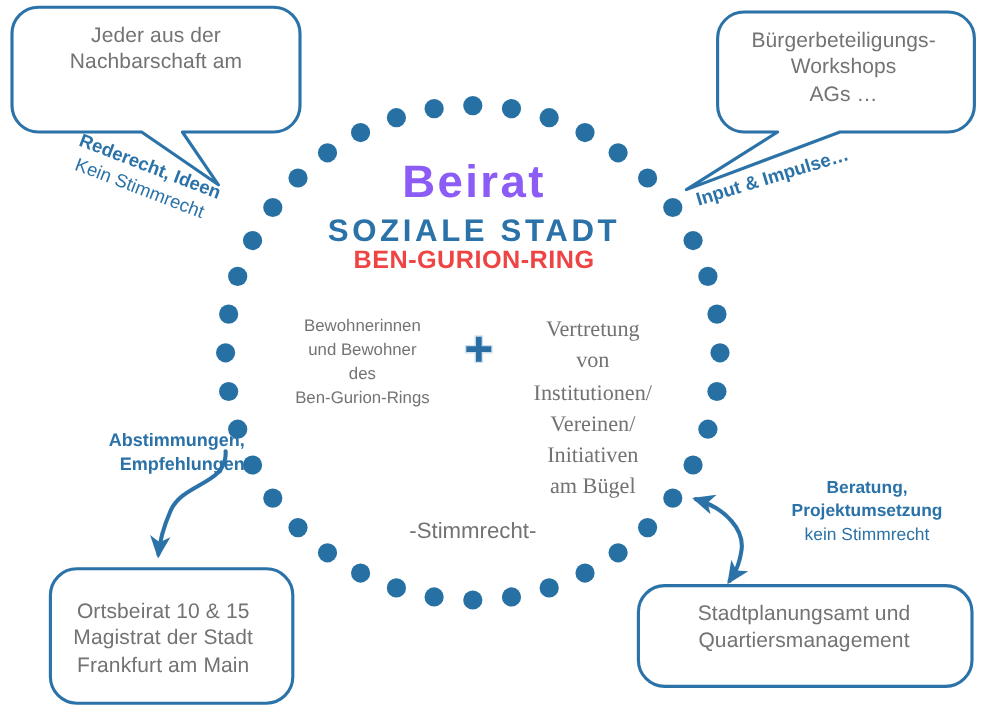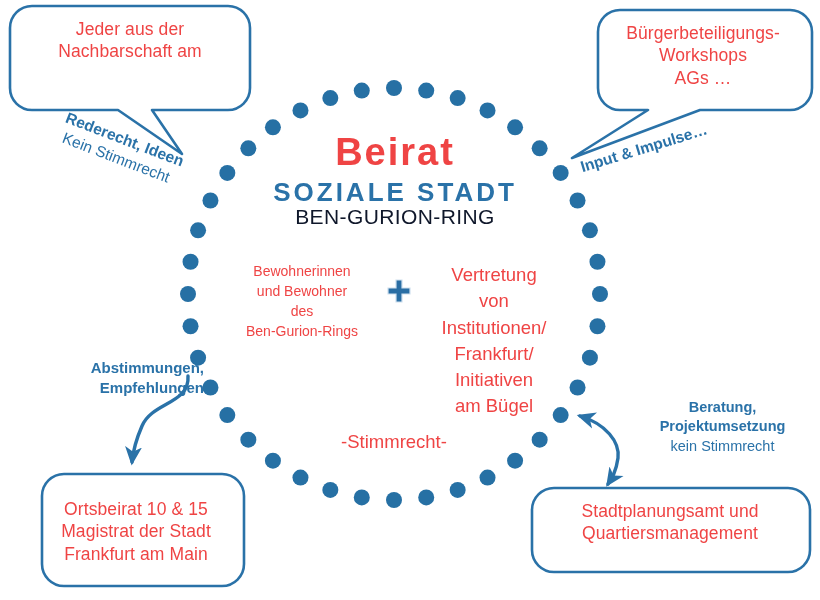--- a/index.html
+++ b/index.html
@@ -18,62 +18,62 @@
     background: #ffffff;
   }
   svg#canvas {
     position: absolute;
     left: 0; top: 0;
     width: 820px;
     height: 600px;
   }
   .bubble-text, .center-text, .edge-label {
     position: absolute;
-    color: #ef4444;
+    color: #737373;
     text-align: center;
     line-height: 1.28;
   }
   
   .bubble-text {
     font-size: 17.5px;
     font-weight: 400;
     letter-spacing: 0.1px;
   }
   #bubble-tl-text { left: 26px;  top: 18px;  width: 208px; }
   #bubble-tr-text { left: 604px; top: 22px;  width: 198px; }
   #bubble-bl-text { left: 36px;  top: 498px; width: 200px; }
   #bubble-br-text { left: 534px; top: 500px; width: 272px; }
 
   
   #title-main {
     left: 270px; top: 128px; width: 250px;
     font-size: 38px; font-weight: 700;
     letter-spacing: 2.0px;
-    color: #ef4444;
+    color: #8b5cf6;
   }
   #title-sub1 {
     left: 270px; top: 176px; width: 250px;
     font-size: 26px; font-weight: 700;
     letter-spacing: 3.0px;
     color: #2a72a8;
   }
   #title-sub2 {
     left: 260px; top: 204px; width: 270px;
-    font-size: 21px; font-weight: 400;
+    font-size: 21px; font-weight: 700;
     letter-spacing: 0.4px;
-    color: #0f172a;
+    color: #ef4444;
   }
   
   #col-left {
     left: 216px; top: 262px; width: 172px;
     font-size: 14px; line-height: 1.42;
   }
   #col-right {
     left: 418px; top: 262px; width: 152px;
-    font-size: 18.5px; line-height: 1.42;
+    font-size: 18.5px; line-height: 1.42; font-family: Liberation Serif, serif;
   }
   #stimmrecht {
     left: 304px; top: 430px; width: 180px;
     font-size: 18.5px;
   }
   
   .edge-label { color: #2a72a8; }
   #lbl-rederecht {
     left: 70px; top: 108px; width: 190px;
     transform: rotate(21deg);
@@ -252,21 +252,21 @@
   <div class="plus-sign">
     <svg viewBox="0 0 26 26" width="26" height="26">
       <path d="M 10 2 L 16 2 L 16 10 L 24 10 L 24 16 L 16 16 L 16 24 L 10 24 L 10 16 L 2 16 L 2 10 L 10 10 Z" fill="#2a6ea4" stroke="#cfe0ee" stroke-width="1.2"></path>
     </svg>
   </div>
 
   <div class="center-text" id="col-right">
     <div>Vertretung</div>
     <div>von</div>
     <div>Institutionen/</div>
-    <div>Frankfurt/</div>
+    <div>Vereinen/</div>
     <div>Initiativen</div>
     <div>am Bügel</div>
   </div>
 
   <div class="center-text" id="stimmrecht">-Stimmrecht-</div>
 
   <div class="edge-label" id="lbl-rederecht">
     <span class="l1">Rederecht, Ideen</span>
     <span class="l2">Kein Stimmrecht</span>
   </div>

